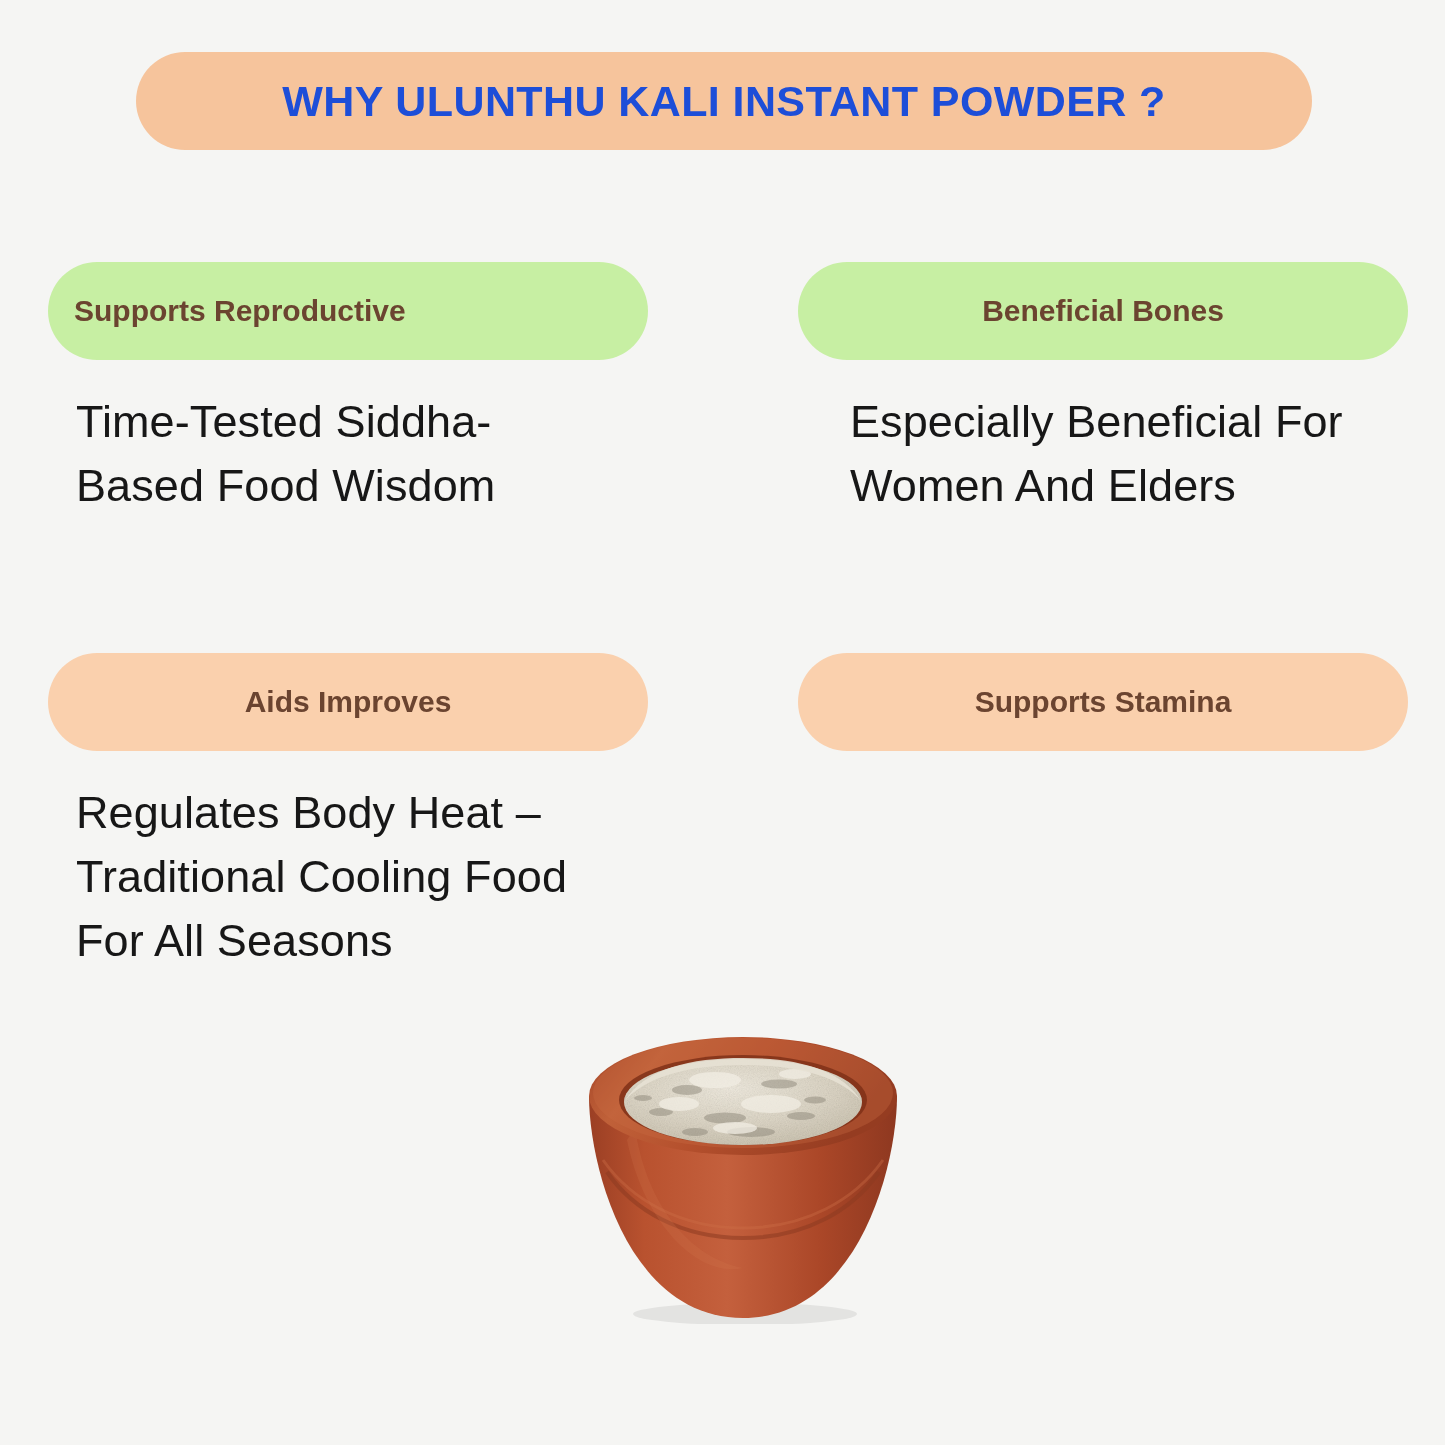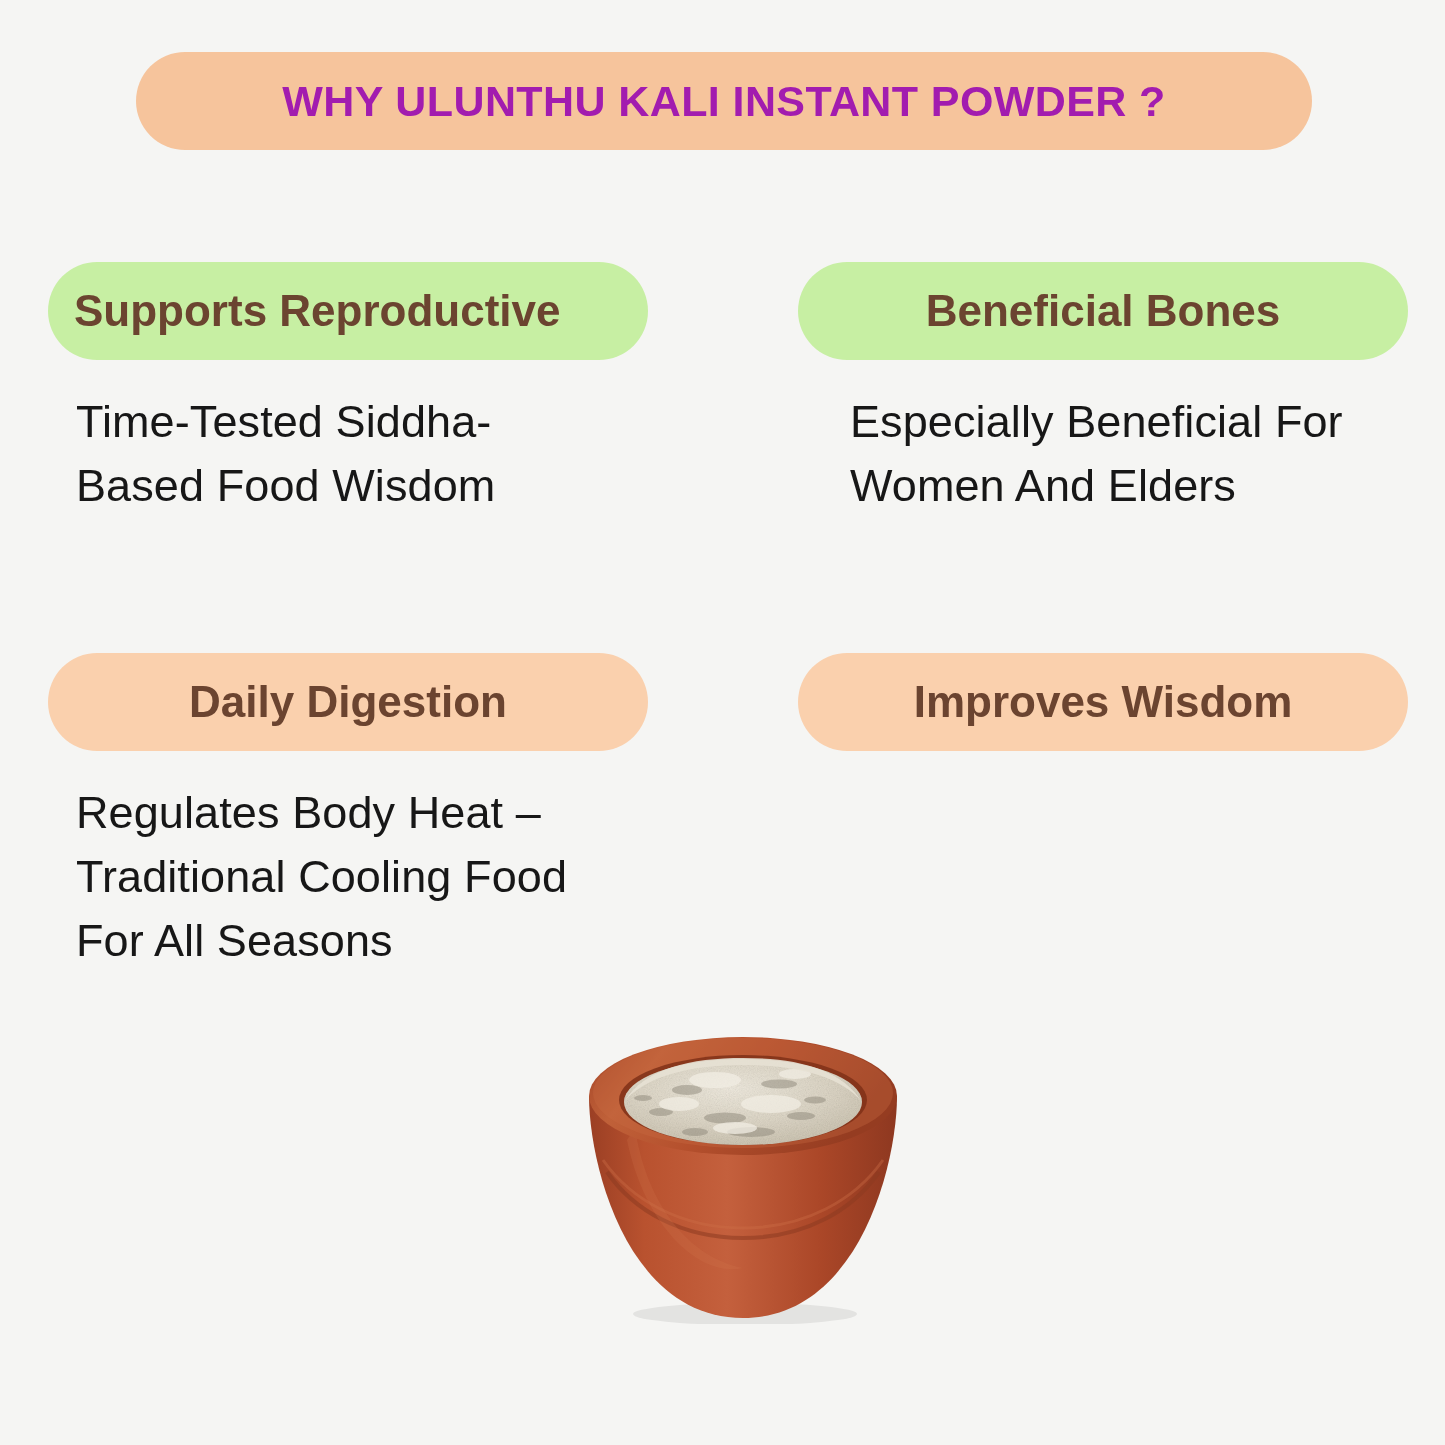--- a/index.html
+++ b/index.html
@@ -34,21 +34,21 @@
     display: flex;
     align-items: center;
     justify-content: center;
     box-sizing: border-box;
   }
   .header-title {
     font-family: "Liberation Sans", sans-serif;
     font-size: 43px;
     font-weight: bold;
     letter-spacing: 0.4px;
-    color: #a21caf;
+    color: #1d4ed8;
     text-align: center;
     white-space: nowrap;
     line-height: 1;
   }
 
   
   .grid {
     position: absolute;
     left: 0;
     top: 0;
@@ -75,21 +75,21 @@
     padding: 0 26px;
   }
   .cell-col-right .badge {
     width: 610px;
   }
   .badge-green { background: #c7efa3; }
   .badge-peach { background: #fad0ad; }
 
   .badge-label {
     font-family: "Liberation Sans", sans-serif;
-    font-size: 44px;
+    font-size: 30px;
     font-weight: bold;
     color: #6b4430;
     line-height: 1;
     white-space: nowrap;
     width: 100%;
   }
   .align-left   { text-align: left; }
   .align-center { text-align: center; }
 
   .cell-body {
@@ -138,28 +138,28 @@
 
     <div class="cell cell-col-right cell-row-top">
       <div class="badge badge-green">
         <div class="badge-label align-center">Beneficial Bones</div>
       </div>
       <div class="cell-body">Especially Beneficial For Women And Elders</div>
     </div>
 
     <div class="cell cell-col-left cell-row-bottom">
       <div class="badge badge-peach">
-        <div class="badge-label align-center">Daily Digestion</div>
+        <div class="badge-label align-center">Aids Improves</div>
       </div>
       <div class="cell-body">Regulates Body Heat – Traditional Cooling Food For All Seasons</div>
     </div>
 
     <div class="cell cell-col-right cell-row-bottom">
       <div class="badge badge-peach">
-        <div class="badge-label align-center">Improves Wisdom</div>
+        <div class="badge-label align-center">Supports Stamina</div>
       </div>
     </div>
 
   </div>
 
   <div class="bowl-wrap">
     <svg class="bowl-svg" viewBox="0 0 320 292" xmlns="http://www.w3.org/2000/svg">
       <defs>
         <radialGradient id="powderGrad" cx="45%" cy="35%" r="75%">
           <stop offset="0%" stop-color="#efeade"></stop>

